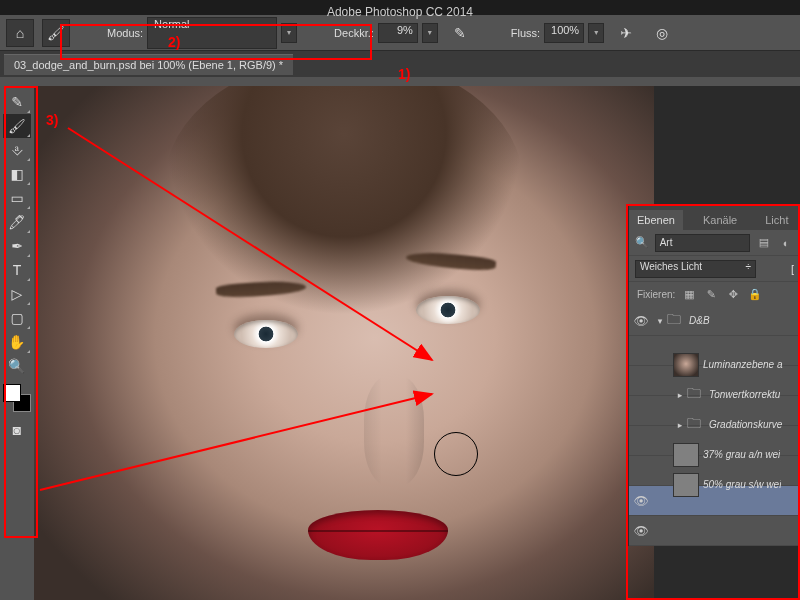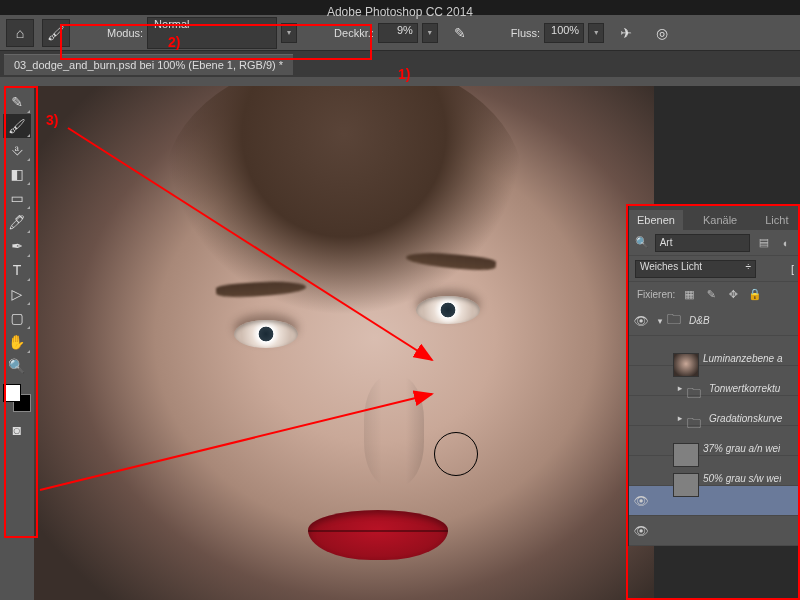--- a/index.html
+++ b/index.html
@@ -56,21 +56,21 @@
 .layer-row { display:flex; align-items:center; height: 30px; border-bottom: 1px solid #484848; font-size: 10px; color:#ddd; }
 .layer-row.sel { background: #6a7a9a; color:#fff; }
 .vis { width: 24px; text-align:center; color:#ccc; font-size:12px; }
 .expand { width: 14px; color:#ccc; font-size:9px; text-align:center; }
 .thumb { width: 26px; height: 24px; background:#777; border:1px solid #333; margin-right:4px; flex-shrink:0; }
 .thumb.dark { background: radial-gradient(circle at 50% 45%, #c9a898 0%, #3a2f2a 80%); }
 .thumb.gray { background:#808080; }
 .thumb.folder { background:none; border:none; width:18px; font-size:14px; color:#ccc; }
 .layer-name { white-space: nowrap; overflow: hidden; font-style: italic; }
 .indent1 { padding-left: 10px; }
-.indent2 { padding-left: 20px; display:flex; align-items:flex-start;margin-top:28px; }
+.indent2 { padding-left: 20px; display:flex; align-items:center;margin-top:28px; }
 
 .annot { position:absolute; border: 2px solid #ff0000; pointer-events:none; }
 .annot-label { position:absolute; color:#ff0000; font-size:14px; font-weight:bold; }
 svg.arrows { position:absolute; top:0; left:0; width:800px; height:600px; pointer-events:none; }
 </style>
 </head>
 <body>
 
 <div class="titlebar">Adobe Photoshop CC 2014</div>
 

